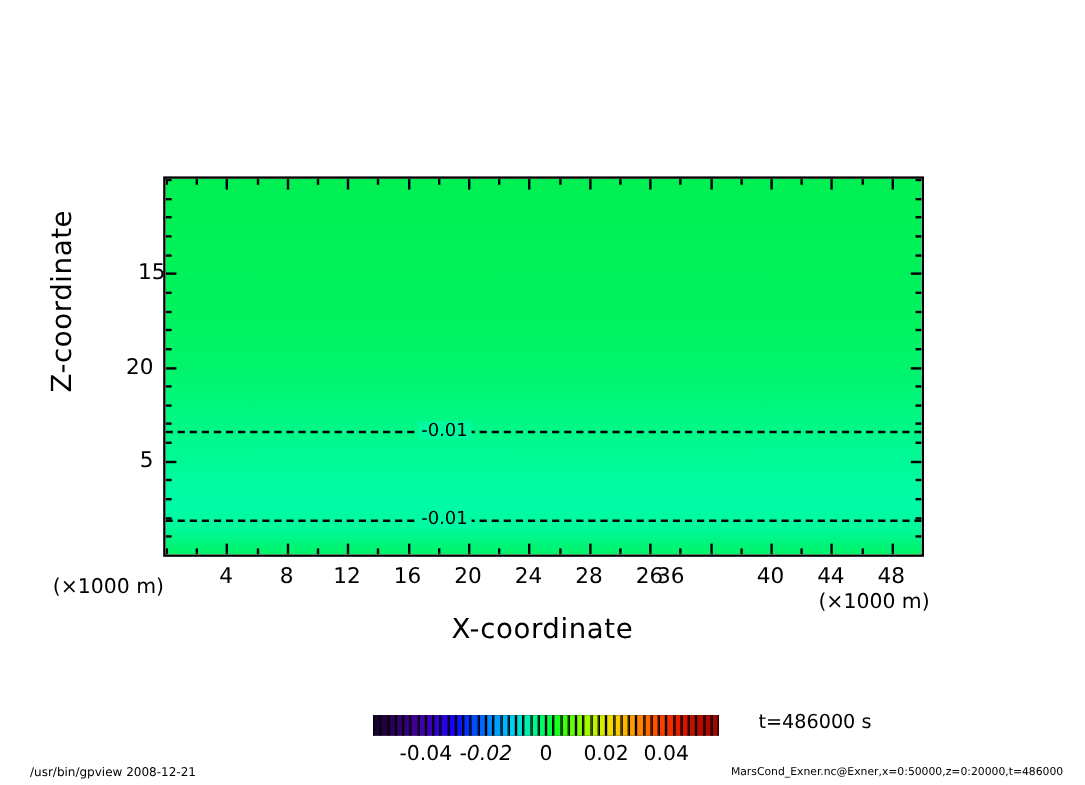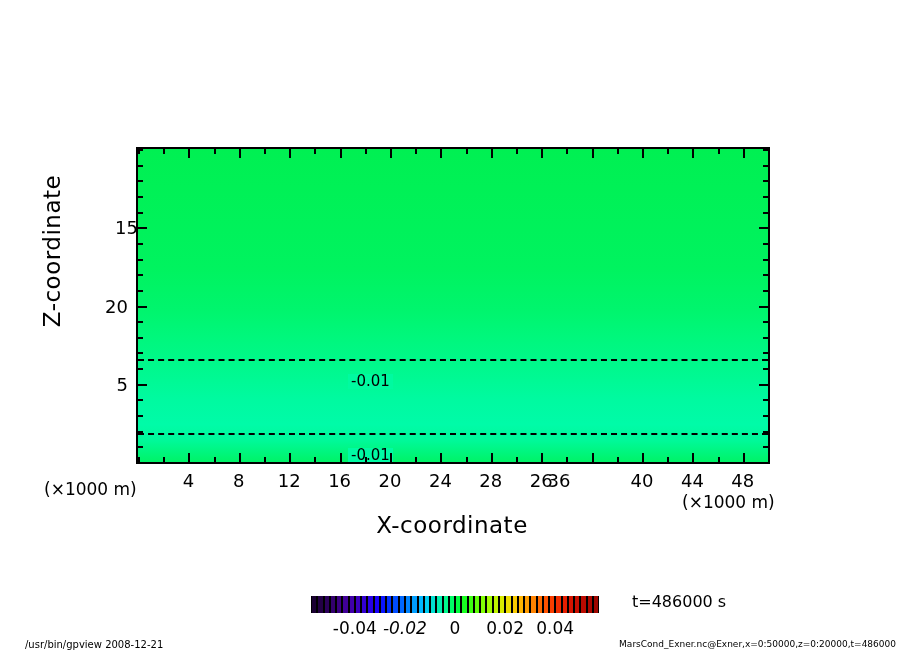--- a/index.html
+++ b/index.html
@@ -47,21 +47,20 @@
     border-top:2px dashed #000;
   }
   .contour-label {
     position:absolute;
     font-size:15px;
     color:#000;
     background:#00F090;
     padding:0 3px;
     line-height:15px;
     font-family:"DejaVu Sans", sans-serif;
-    margin-top:23px;
   }
 
   
   .tick-x {
     position:absolute;
     bottom:0; width:2px; background:#000;
   }
   .tick-x.major { height:9px; }
   .tick-x.minor { height:5px; }
   .tick-x-top {
@@ -174,21 +173,21 @@
 
   
   #footer-left {
     position:absolute;
     left:25px; top:639px;
     font-size:10px;
     color:#000;
   }
   #footer-right {
     position:absolute;
-    right:8px; top:639px;
+    right:18px; top:639px;
     font-size:9px;
     color:#000;
     text-align:right;
   }
 </style>
 </head>
 <body>
 
 <div id="page">
 

